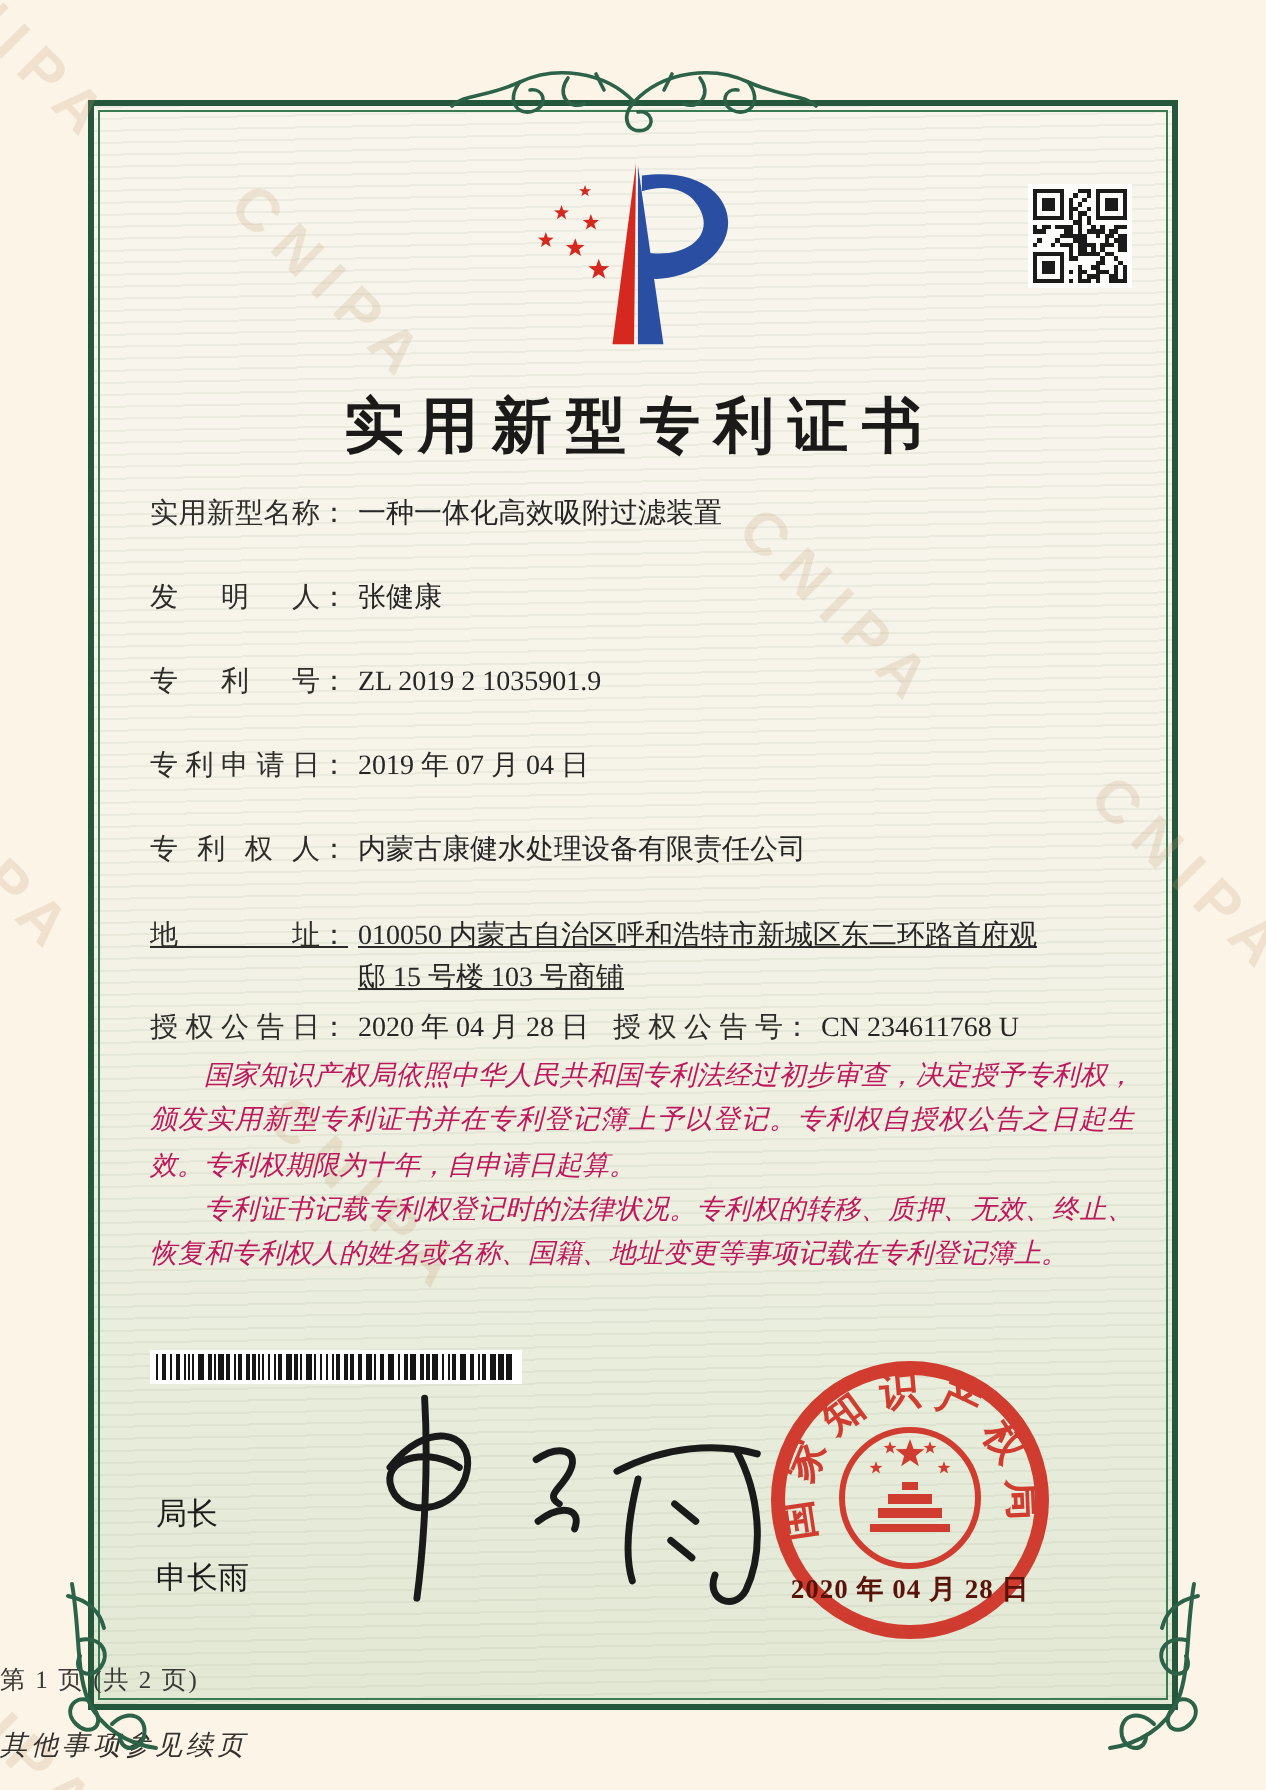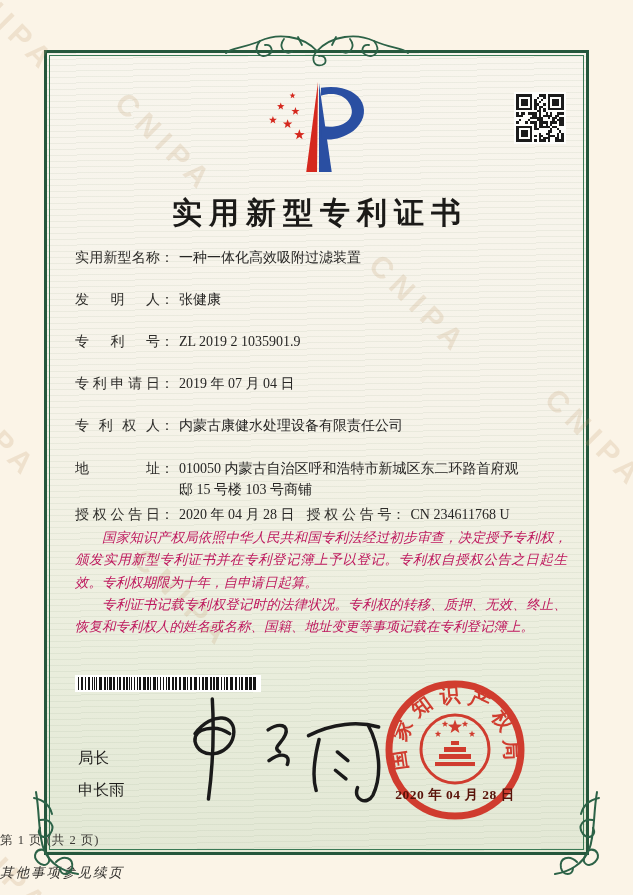--- a/index.html
+++ b/index.html
@@ -57,21 +57,21 @@
     margin-top:11px;
   }
   .fields{position:absolute;left:75px;top:248px;width:492px;font-size:14px;}
   .row{display:flex;align-items:baseline;line-height:20px;margin-bottom:22px;}
   .flabel{
     display:inline-block;width:85px;flex:0 0 85px;
     text-align:justify;text-align-last:justify;color:#2e2d2a;
   }
   .fcolon{flex:0 0 auto;margin-right:5px;color:#2e2d2a;}
   .fvalue{color:#272625;}
-  .row.address{margin-bottom:5px;}
+  .row.address{margin-bottom:5px;text-decoration:underline;}
   .row.address .fvalue{white-space:pre-line;line-height:21px;}
   .grant-gap{flex:0 0 12px;}
   .paras{
     position:absolute;left:75px;top:527px;width:492px;
     font-size:13.5px;line-height:22.3px;text-align:justify;
     font-style:italic;color:#be185d;
   }
   .paras p{margin:0;text-indent:2em;}
   .barcode{
     position:absolute;left:75px;top:675px;width:186px;height:17px;

